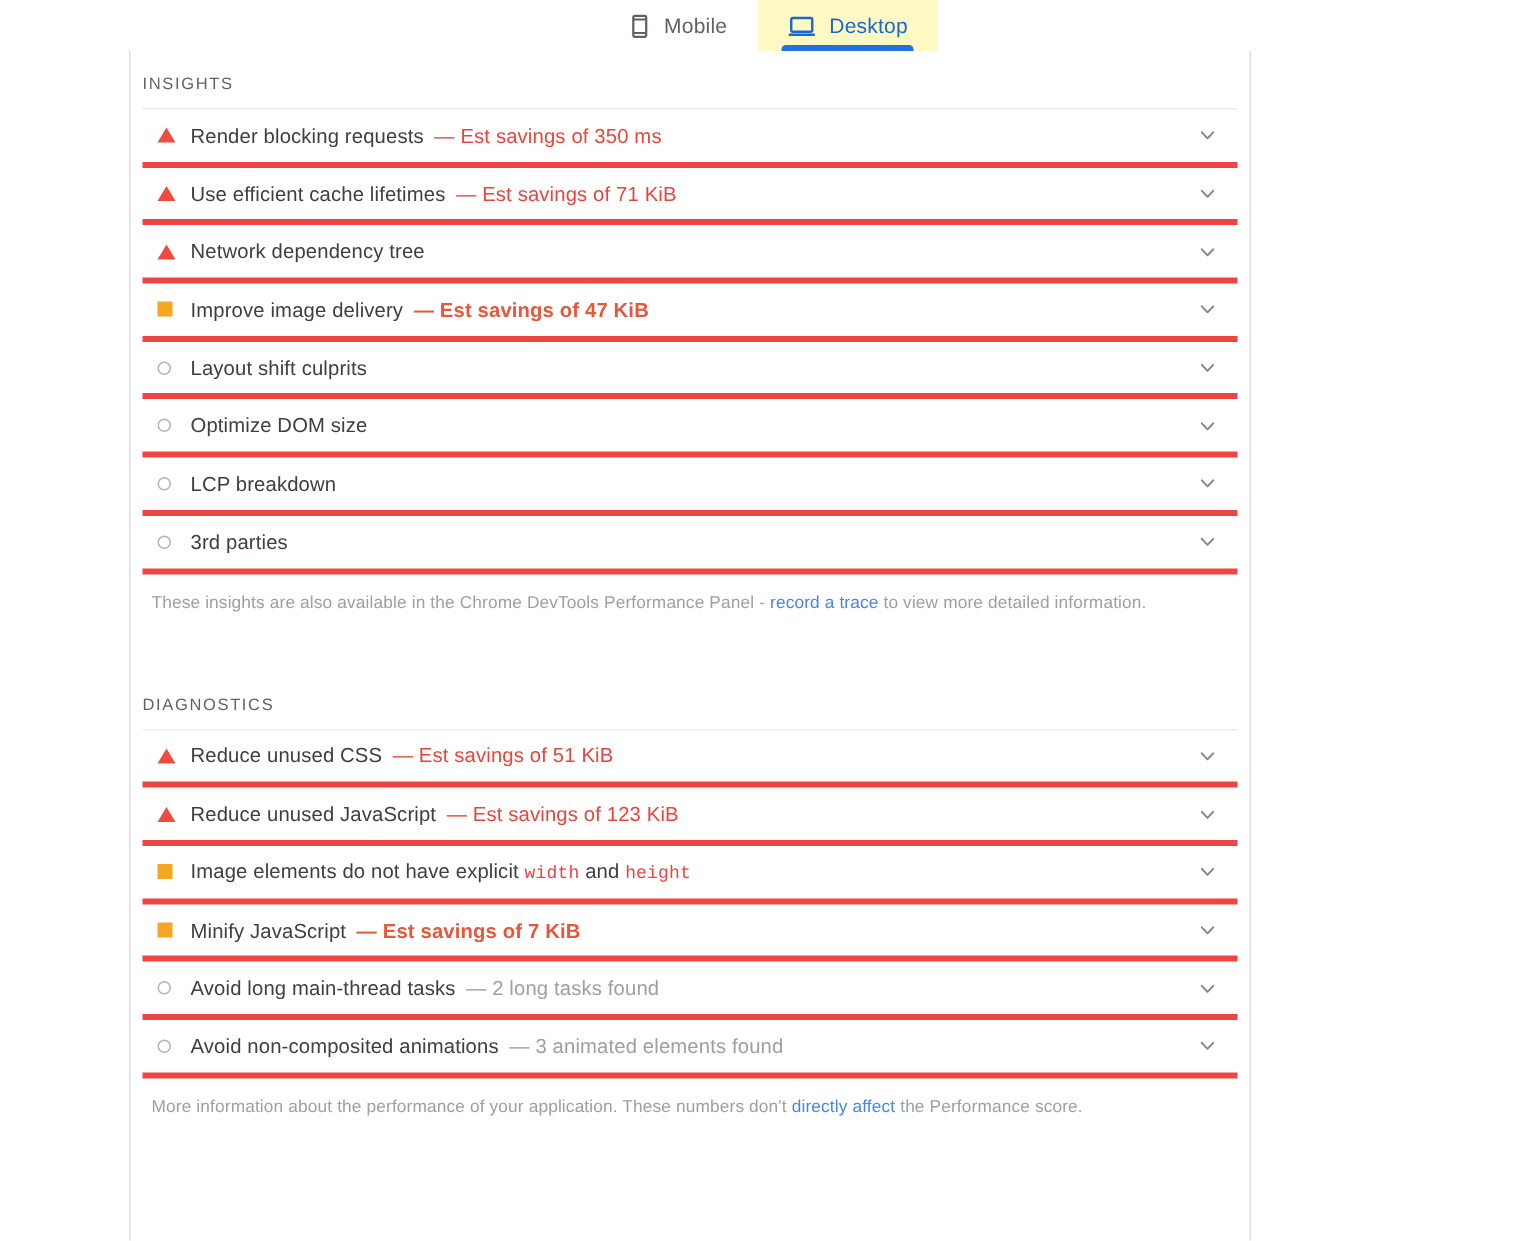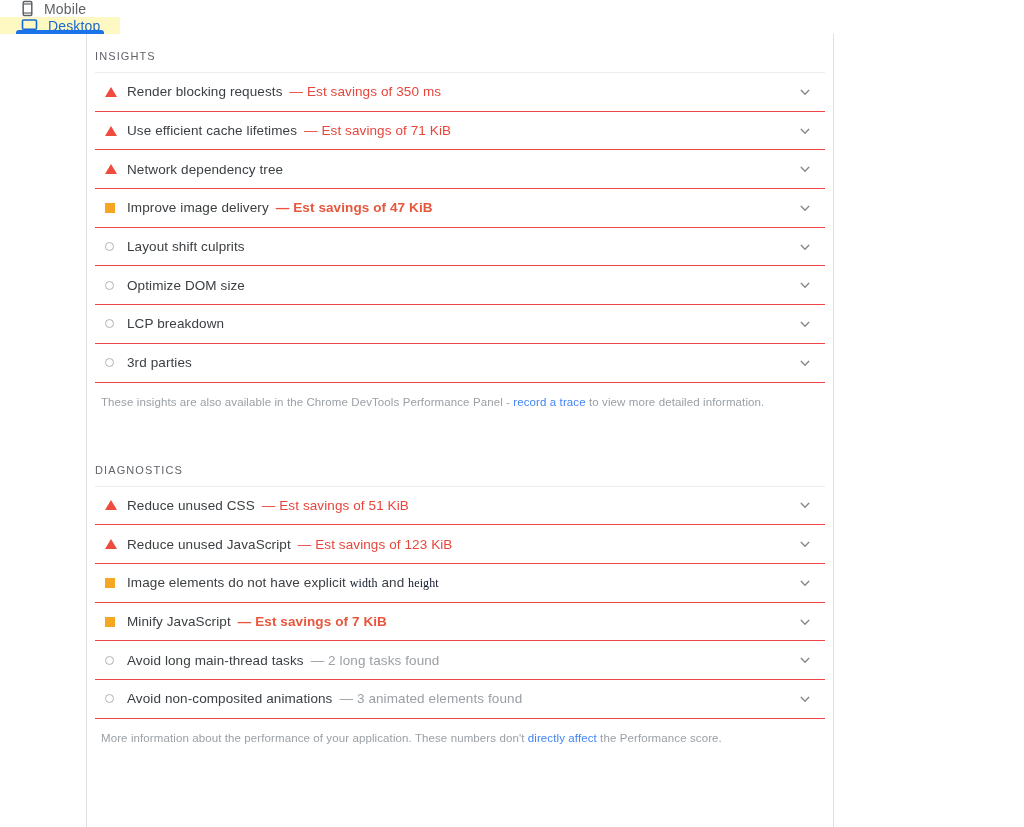--- a/index.html
+++ b/index.html
@@ -21,21 +21,20 @@
     position: absolute;
     top: 0;
     left: 0;
     width: 1024px;
     height: 34px;
     background: #ffffff;
     display: flex;
     justify-content: center;
     align-items: flex-start;
     overflow: hidden;
-    flex-direction: column;
   }
   .tab {
     display: flex;
     align-items: center;
     justify-content: center;
     gap: 9px;
     height: 34px;
     padding: 0 20px;
     box-sizing: border-box;
     position: relative;
@@ -88,21 +87,21 @@
   }
   .section-title.diagnostics { padding-top: 10px; }
 
   .audit-list {
     border-top: 1px solid #ececec;
   }
   .audit-row {
     display: flex;
     align-items: center;
     height: 38.7px;
-    border-bottom: 1px solid #ef4444;
+    border-bottom: 4px solid #ef4444;
     cursor: pointer;
     padding: 0 0 0 10px;
     box-sizing: border-box;
   }
   .audit-icon {
     width: 22px;
     flex: 0 0 22px;
     display: flex;
     align-items: center;
     justify-content: flex-start;
@@ -128,23 +127,23 @@
   .audit-title {
     font-size: 13.5px;
     color: #3c4043;
     letter-spacing: .1px;
     white-space: nowrap;
     flex: 1 1 auto;
     overflow: hidden;
     text-overflow: ellipsis;
   }
   .audit-title code {
-    font-family: Liberation Serif, serif;
+    font-family: Liberation Mono, monospace;
     font-size: 12px;
-    color: #0f172a;
+    color: #ef4444;
   }
   .displaytext { margin-left: 7px; white-space: nowrap; }
   .displaytext.red { color: #e8453c; }
   .displaytext.orange { color: #e8563c; font-weight: bold; }
   .displaytext.gray { color: #9aa0a6; }
 
   .chevron {
     flex: 0 0 40px;
     width: 40px;
     display: flex;

